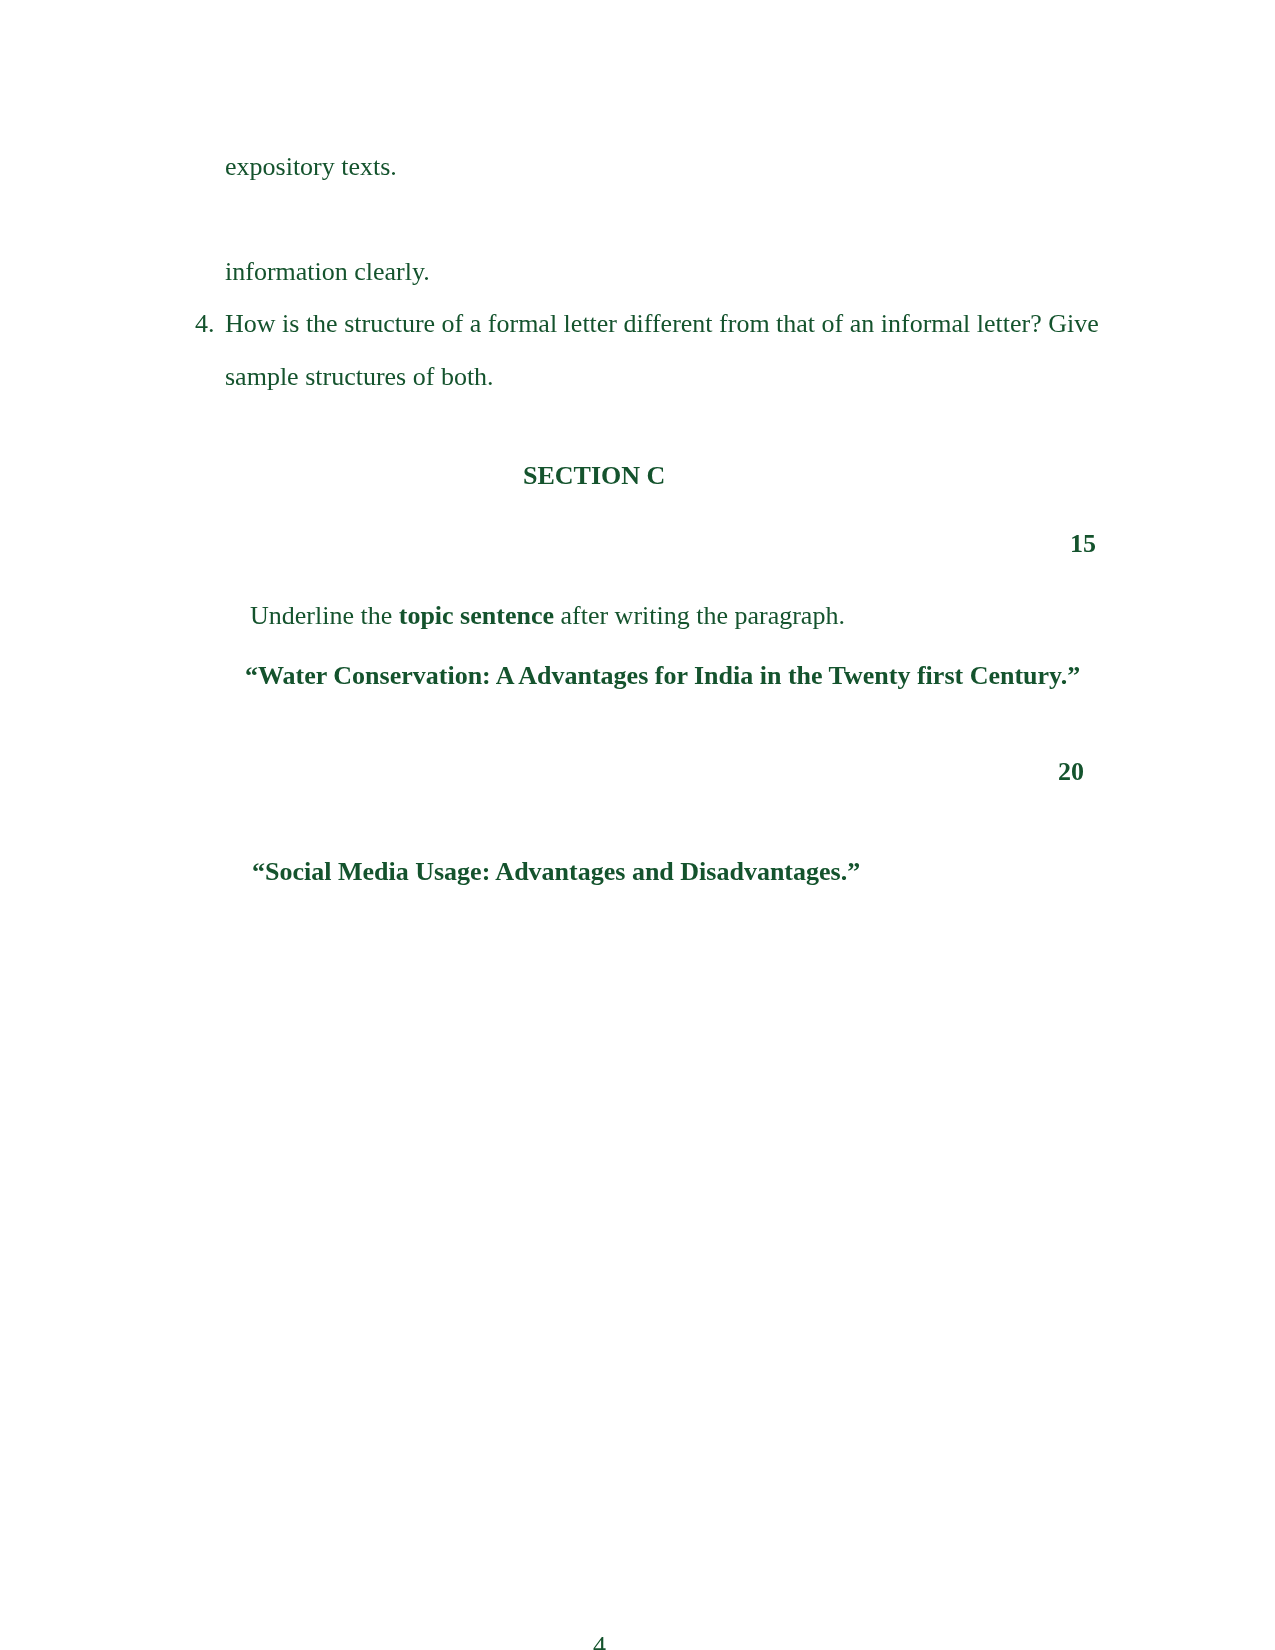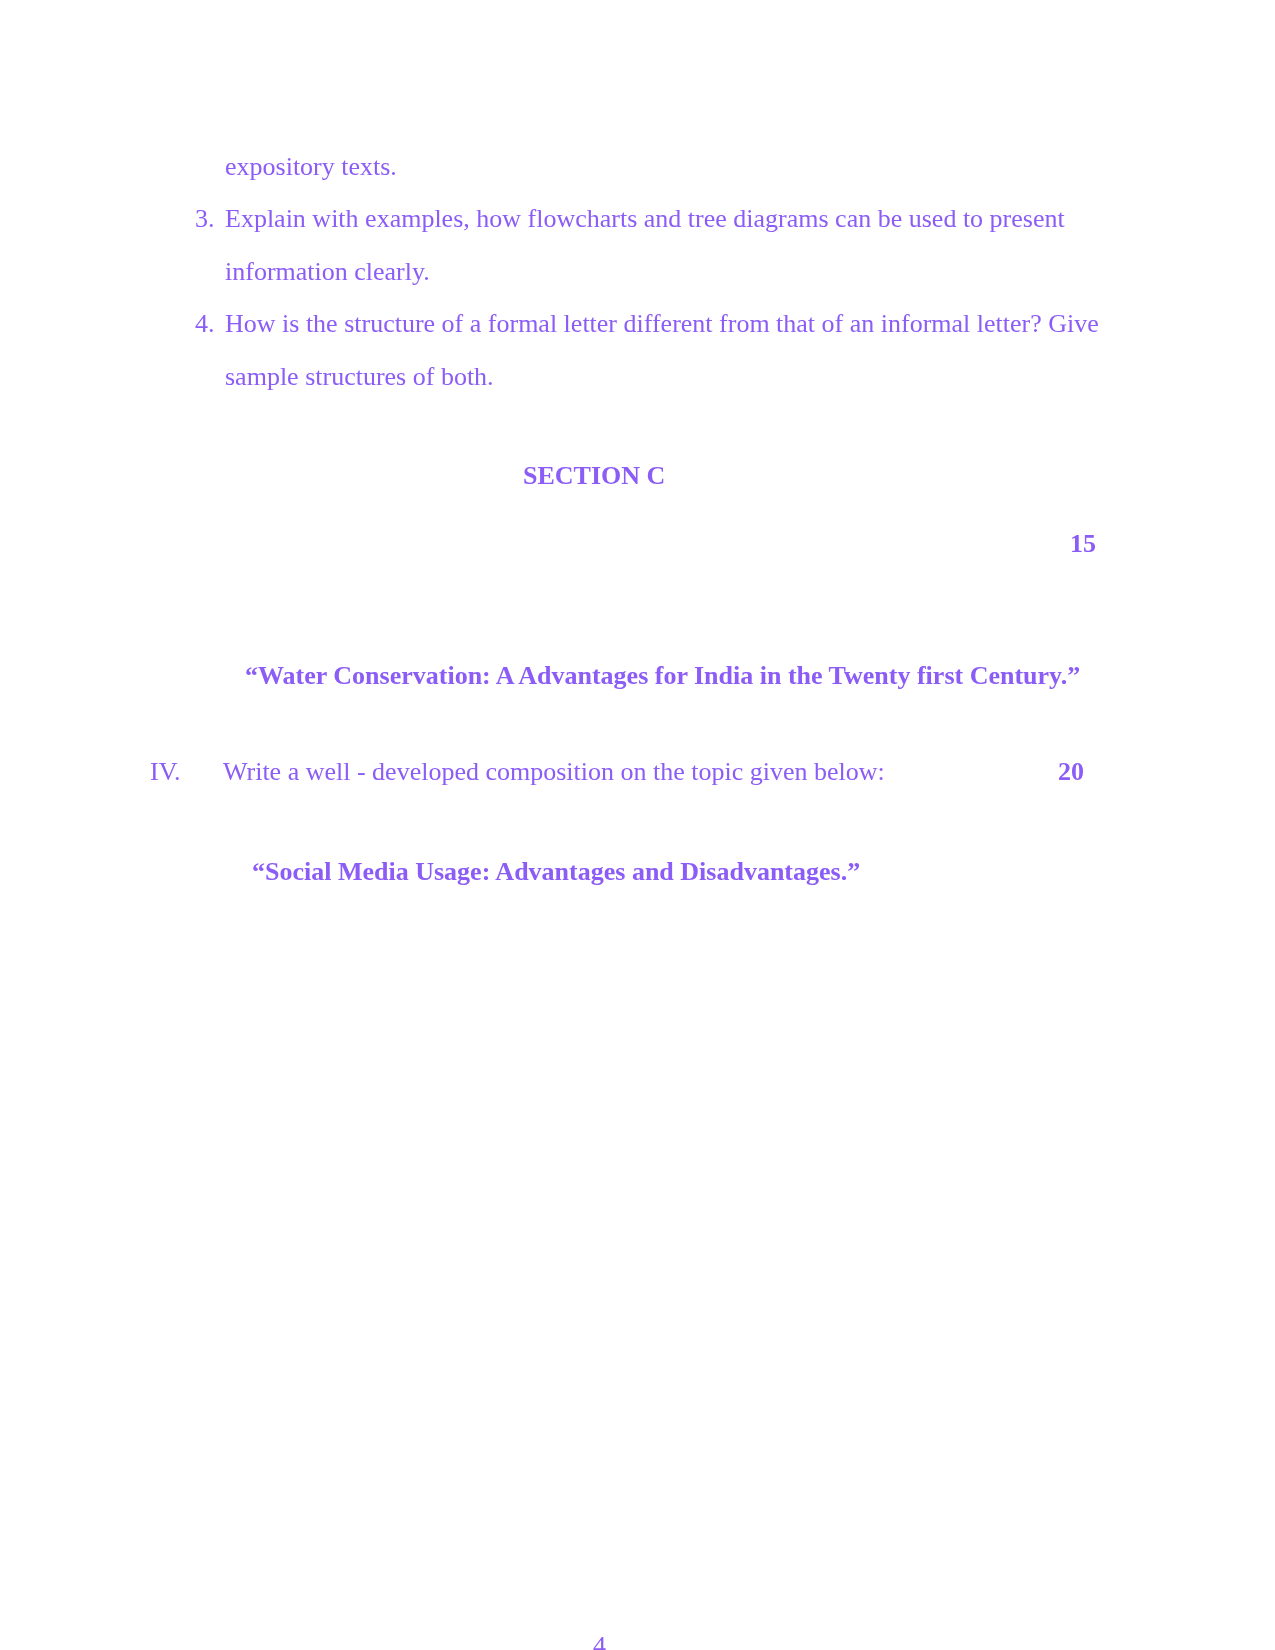--- a/index.html
+++ b/index.html
@@ -8,21 +8,21 @@
     background: #ffffff;
   }
   .page {
     position: relative;
     width: 1275px;
     height: 1650px;
     background: #ffffff;
     overflow: hidden;
     font-family: "Liberation Serif", "DejaVu Serif", serif;
     font-size: 26px;
-    color: #8b5cf6;
+    color: #14532d;
   }
   .ln {
     position: absolute;
     white-space: nowrap;
     line-height: 1.15;
   }
   .num  { display: inline-block; width: 30px; }
   .numq3 { display: inline-block; width: 64px; }
   .numq4 { display: inline-block; width: 73px; }
   .bold  { font-weight: bold; }
@@ -44,34 +44,33 @@
   .pos-note     { position: absolute; left: 255px; top: 929px; line-height: 33px; white-space: nowrap; }
   .pos-pagenum  { left: 593px;  top: 1631px; }
 </style>
 </head>
 <body>
 
 <div class="page">
 
   <div class="ln pos-cont">expository texts.</div>
 
-  <div class="ln pos-i3"><span class="num">3.</span><span>Explain with examples, how flowcharts and tree diagrams can be used to present</span></div>
   <div class="ln pos-i3b">information clearly.</div>
 
   <div class="ln pos-i4"><span class="num">4.</span><span>How is the structure of a formal letter different from that of an informal letter? Give</span></div>
   <div class="ln pos-i4b">sample structures of both.</div>
 
   <div class="ln bold pos-sec">SECTION C</div>
 
   <div class="ln marks pos-m15">15</div>
 
+  <div class="ln pos-instr"><span>Underline the </span><span class="bold">topic sentence</span><span> after writing the paragraph.</span></div>
 
   <div class="ln bold pos-topic1">“Water Conservation: A Advantages for India in the Twenty first Century.”</div>
 
-  <div class="ln pos-q4"><span class="numq4">IV.</span><span>Write a well - developed composition on the topic given below:</span></div>
   <div class="ln marks pos-m20">20</div>
 
   <div class="ln bold pos-topic2">“Social Media Usage: Advantages and Disadvantages.”</div>
 
   <div class="pos-note">
   </div>
 
   <div class="ln pos-pagenum">4</div>
 
 </div>

